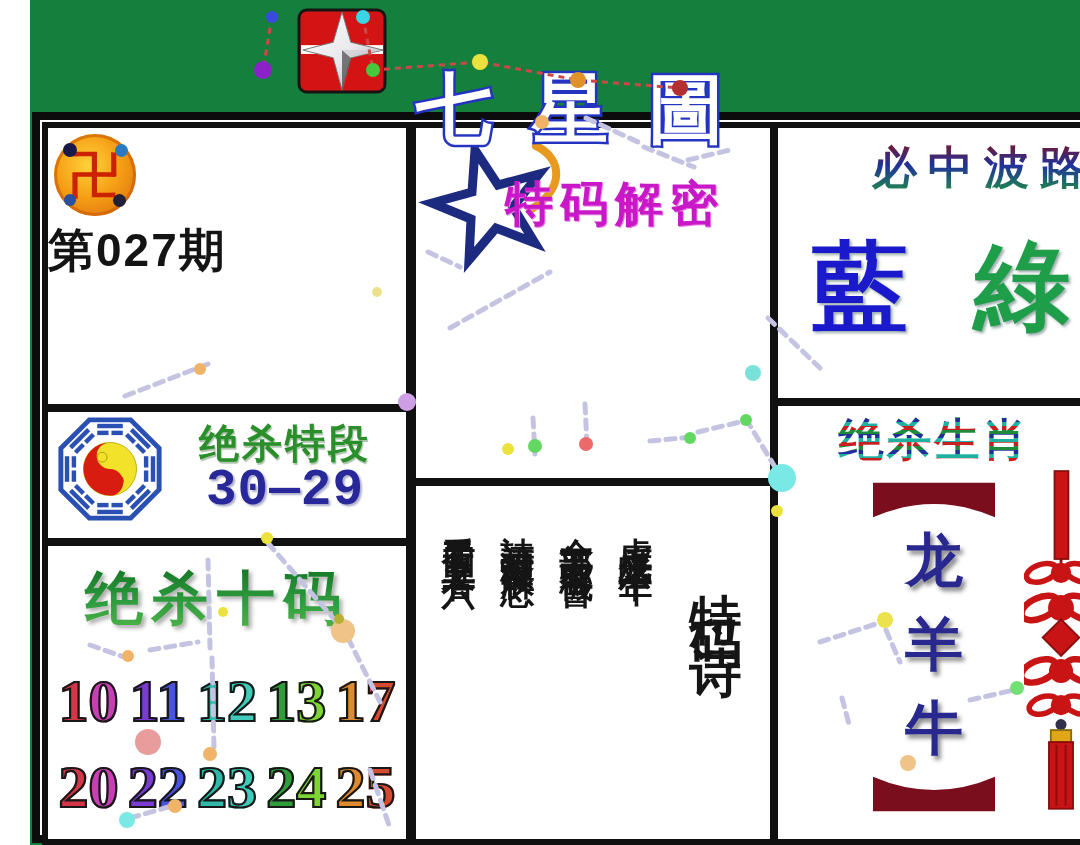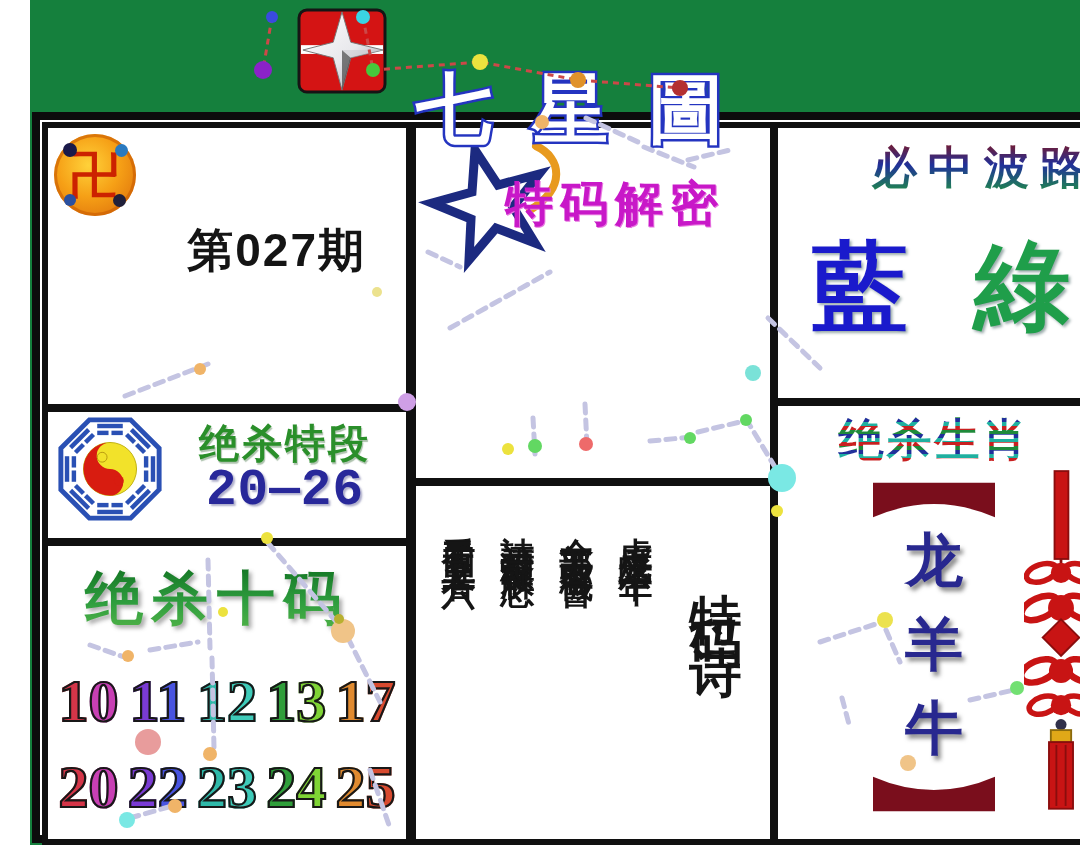--- a/index.html
+++ b/index.html
@@ -28,21 +28,21 @@
   .issue-logo{position:absolute;left:6px;top:6px;width:82px;height:82px;border-radius:50%;
       background:radial-gradient(circle at 42% 38%,#ffd23a 0%,#f6a016 45%,#e47d0e 78%,#c96a0c 100%);
       box-shadow:inset 0 0 0 3px rgba(200,90,0,.6);}
   .issue-logo .swa{position:absolute;left:0;right:0;top:7px;text-align:center;
       font-size:50px;font-weight:900;color:#cc2200;line-height:68px;}
   .issue-logo i{position:absolute;border-radius:50%;}
   .issue-logo .d1{left:9px;top:9px;width:14px;height:14px;background:#1a1a4a;}
   .issue-logo .d2{right:8px;top:10px;width:13px;height:13px;background:#2a7ac0;}
   .issue-logo .d3{left:10px;bottom:10px;width:12px;height:12px;background:#2a50a0;}
   .issue-logo .d4{right:10px;bottom:9px;width:13px;height:13px;background:#20203a;}
-  .issue-text{position:absolute;left:0;right:40px;top:92px;text-align:right;
+  .issue-text{position:absolute;left:0;right:40px;top:92px;text-align:left;
       font-size:46px;font-weight:600;color:#141414;letter-spacing:2px;}
 
   
   .decode-star{position:absolute;left:2px;top:-2px;width:150px;height:150px;}
   .decode-title{position:absolute;left:46px;right:2px;top:44px;text-align:center;
       font-size:48px;font-weight:900;letter-spacing:7px;color:#c818c8;
       text-shadow:1px 1px 0 #e87ae0;}
   .decode-note{position:absolute;right:8px;bottom:44px;font-size:30px;font-weight:900;
       color:#1a7a3a;letter-spacing:3px;}
 
@@ -174,21 +174,21 @@
       <use href="#tg0" transform="rotate(180 57 57)" fill="#2a50b4"></use>
       <use href="#tg0" transform="rotate(225 57 57)" fill="#2a50b4"></use>
       <use href="#tg0" transform="rotate(270 57 57)" fill="#2a50b4"></use>
       <use href="#tg0" transform="rotate(315 57 57)" fill="#2a50b4"></use>
       <circle cx="57" cy="57" r="27" fill="#f2e22a" stroke="#c0b010" stroke-width="1"></circle>
       <path d="M57,30 A27,27 0 0 0 57,84 A13.5,13.5 0 0 0 57,57 A13.5,13.5 0 0 1 57,30 Z" fill="#d81c10"></path>
       <circle cx="49" cy="45" r="5" fill="#f2e22a" stroke="#b89a10" stroke-width="1"></circle>
       <circle cx="66" cy="69" r="5" fill="#d81c10"></circle>
     </svg>
     <div class="segment-title">绝杀特段</div>
-    <div class="segment-range">20—26</div>
+    <div class="segment-range">30—29</div>
   </section>
 
   <section class="panel panel-tencodes">
     <div class="tencodes-title gtext">绝杀十码</div>
     <div class="num-grid">
       <span class="num gtext c1">10</span>
       <span class="num gtext c2">11</span>
       <span class="num gtext c3">12</span>
       <span class="num gtext c4">13</span>
       <span class="num gtext c5">17</span>

